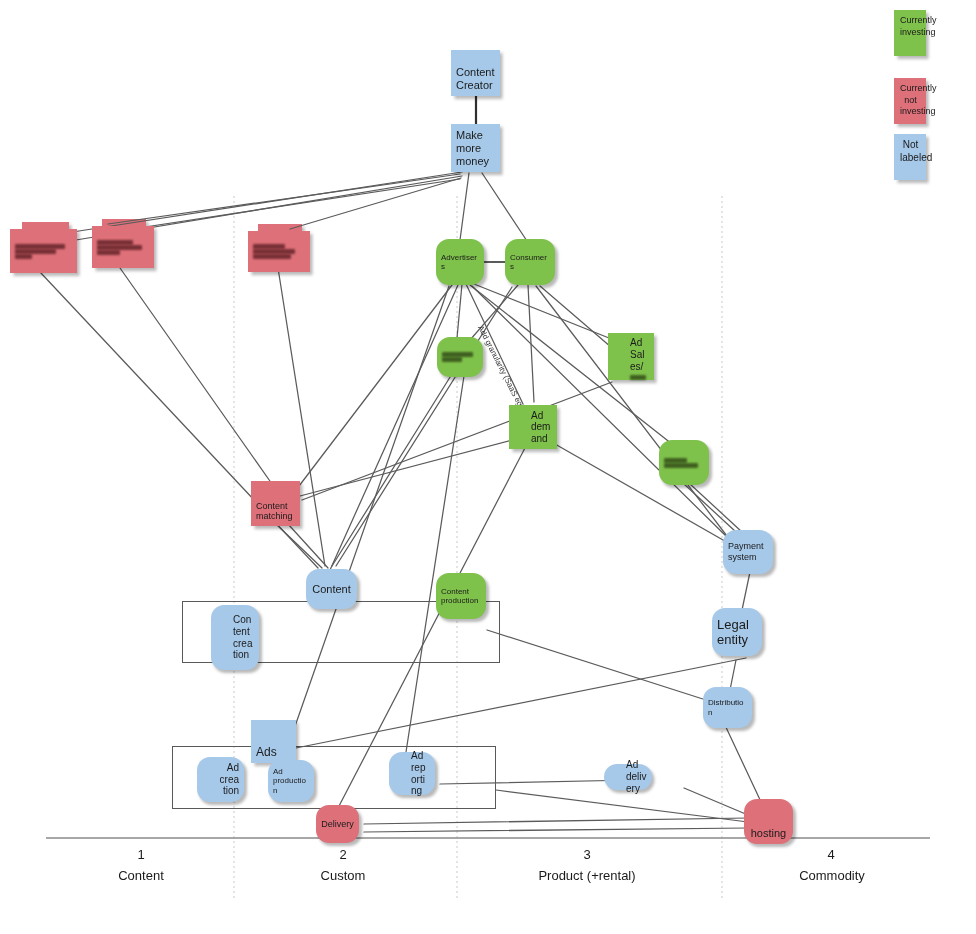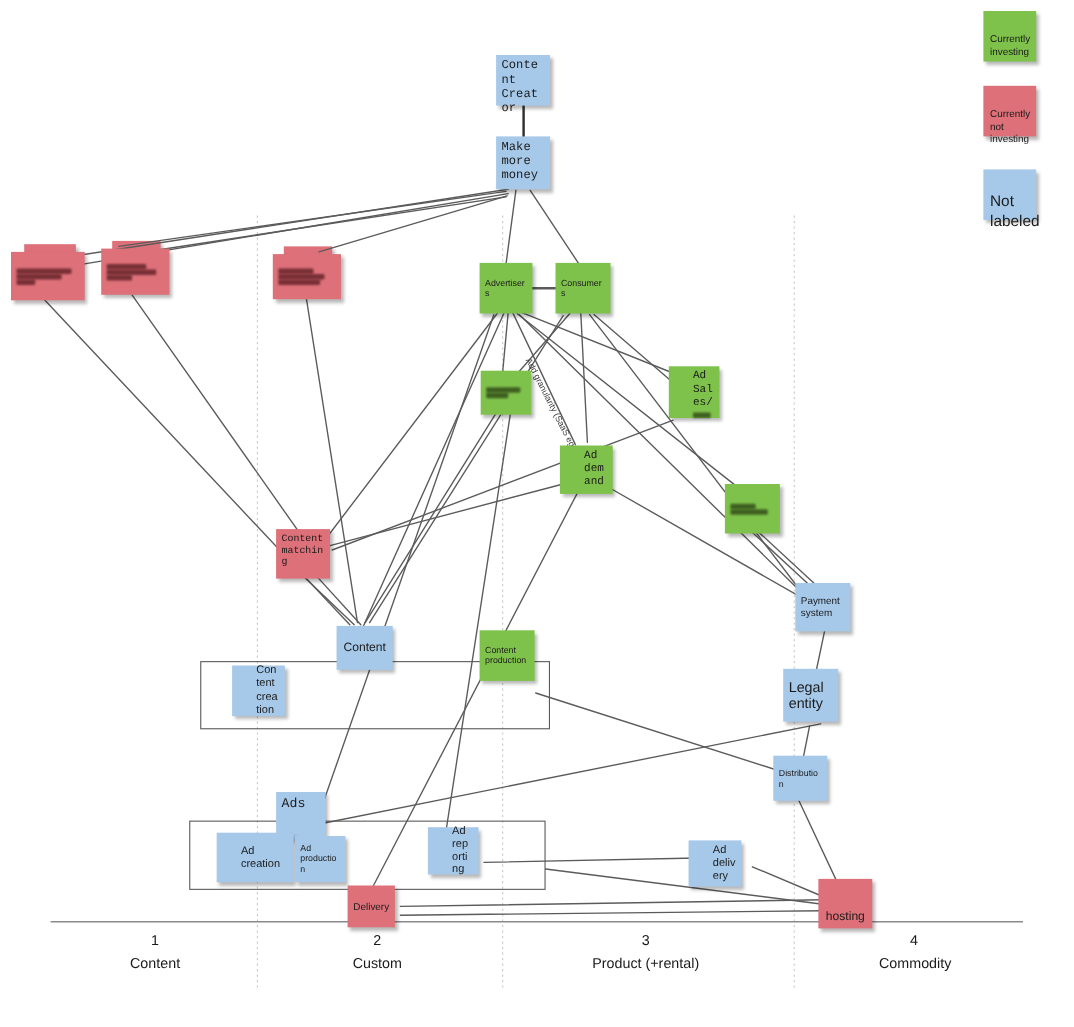--- a/index.html
+++ b/index.html
@@ -27,22 +27,22 @@
     font-size:10px;
     color:#1b1b1b;
     white-space:normal;
     word-break:break-word;
   }
   .node span{display:block;}
   .blue{background:#a6c9ea;}
   .green{background:#7fc24b;}
   .red{background:#dd7079;}
 
-  .n-top   {align-items:flex-start;font-family:Liberation Mono, monospace;}
-  .n-mid   {align-items:center;}
+  .n-top   {align-items:flex-end;}
+  .n-mid   {align-items:center;border-radius:13px;}
 
   .f13{font-size:13px;align-items:center;}
   .f11{font-size:11px;}
   .f10{font-size:10px;padding-left:22px;}
   .f9 {font-size:9px;}
   .f8 {font-size:8px;}
   .f18{font-size:12px;}
 
   
   .redact{display:flex;flex-direction:column;gap:3px;width:100%;}
@@ -52,22 +52,22 @@
 
   
   .grouprect{position:absolute;border:1px solid #595959;background:transparent;box-sizing:border-box;}
 
   
   .axnum{position:absolute;font-size:13px;text-align:center;color:#1a1a1a;}
   .axlbl{position:absolute;font-size:13px;text-align:center;color:#1a1a1a;}
 
   
   #legend{position:absolute;left:894px;top:10px;width:56px;}
-  .lg{position:relative;width:48px;box-sizing:border-box;padding:20px 5px 6px 6px;
-      font-size:9px;line-height:1.28;box-shadow:2.5px 3px 3px rgba(0,0,0,0.28);}
+  .lg{position:relative;width:32px;box-sizing:border-box;padding:5px 5px 6px 6px;
+      font-size:9px;line-height:1.28;box-shadow:2.5px 3px 3px rgba(0,0,0,0.28);text-align:center;}
   
   .edgelabel{
     position:absolute;font-size:8px;color:#3a3a3a;white-space:nowrap;
     transform-origin:0 0;
   }
 </style>
 </head>
 <body>
 
 <div id="map">
@@ -237,49 +237,49 @@
   </div>
 
   <div class="node blue n-mid f11" style="left:306px;top:569px;width:51px;height:40px;justify-content:center;">
     <span>Content</span>
   </div>
 
   <div class="node blue n-mid f13" style="left:712px;top:608px;width:50px;height:48px;">
     <span>Legal entity</span>
   </div>
 
-  <div class="node blue n-mid f10" style="left:211px;top:605px;width:48px;height:46px;">
+  <div class="node blue n-mid f10" style="left:211px;top:605px;width:48px;height:65px;">
     <span>Content creation</span>
   </div>
 
   <div class="node green n-mid f8" style="left:436px;top:573px;width:50px;height:46px;">
     <span>Content production</span>
   </div>
 
   <div class="node blue n-mid f8" style="left:703px;top:687px;width:49px;height:41px;">
     <span>Distribution</span>
   </div>
 
   <div class="node blue n-top f18" style="left:251px;top:720px;width:45px;height:43px;">
     <span>Ads</span>
   </div>
 
-  <div class="node blue n-mid f10" style="left:197px;top:757px;width:70px;height:45px;">
+  <div class="node blue n-mid f10" style="left:197px;top:757px;width:47px;height:45px;text-align:right;">
     <span>Ad creation</span>
   </div>
 
   <div class="node blue n-mid f8" style="left:268px;top:760px;width:46px;height:42px;">
     <span>Ad production</span>
   </div>
 
   <div class="node blue n-mid f10" style="left:389px;top:752px;width:46px;height:43px;">
     <span>Ad reporting</span>
   </div>
 
-  <div class="node blue n-mid f10" style="left:626px;top:764px;width:48px;height:42px;">
+  <div class="node blue n-mid f10" style="left:604px;top:764px;width:48px;height:26px;">
     <span>Ad delivery</span>
   </div>
 
   <div class="node red n-mid f9" style="left:316px;top:805px;width:43px;height:38px;justify-content:center;">
     <span>Delivery</span>
   </div>
 
   <div class="node red n-mid f11" style="left:744px;top:799px;width:49px;height:45px;justify-content:center;align-items:flex-end;">
     <span>hosting</span>
   </div>
@@ -296,18 +296,18 @@
   <div class="axnum" style="left:790px;top:847px;width:82px;">4</div>
   <div class="axlbl" style="left:774px;top:868px;width:116px;">Commodity</div>
 
   <div id="legend">
     <div class="lg green" style="height:46px;">
       <span>Currently investing</span>
     </div>
     <div class="lg red" style="margin-top:22px;height:46px;">
       <span>Currently not investing</span>
     </div>
-    <div class="lg blue" style="margin-top:30px;height:46px;font-size:14px;">
+    <div class="lg blue" style="margin-top:10px;height:46px;font-size:10px;">
       <span>Not labeled</span>
     </div>
   </div>
 
 </div>
 
 </body></html>

